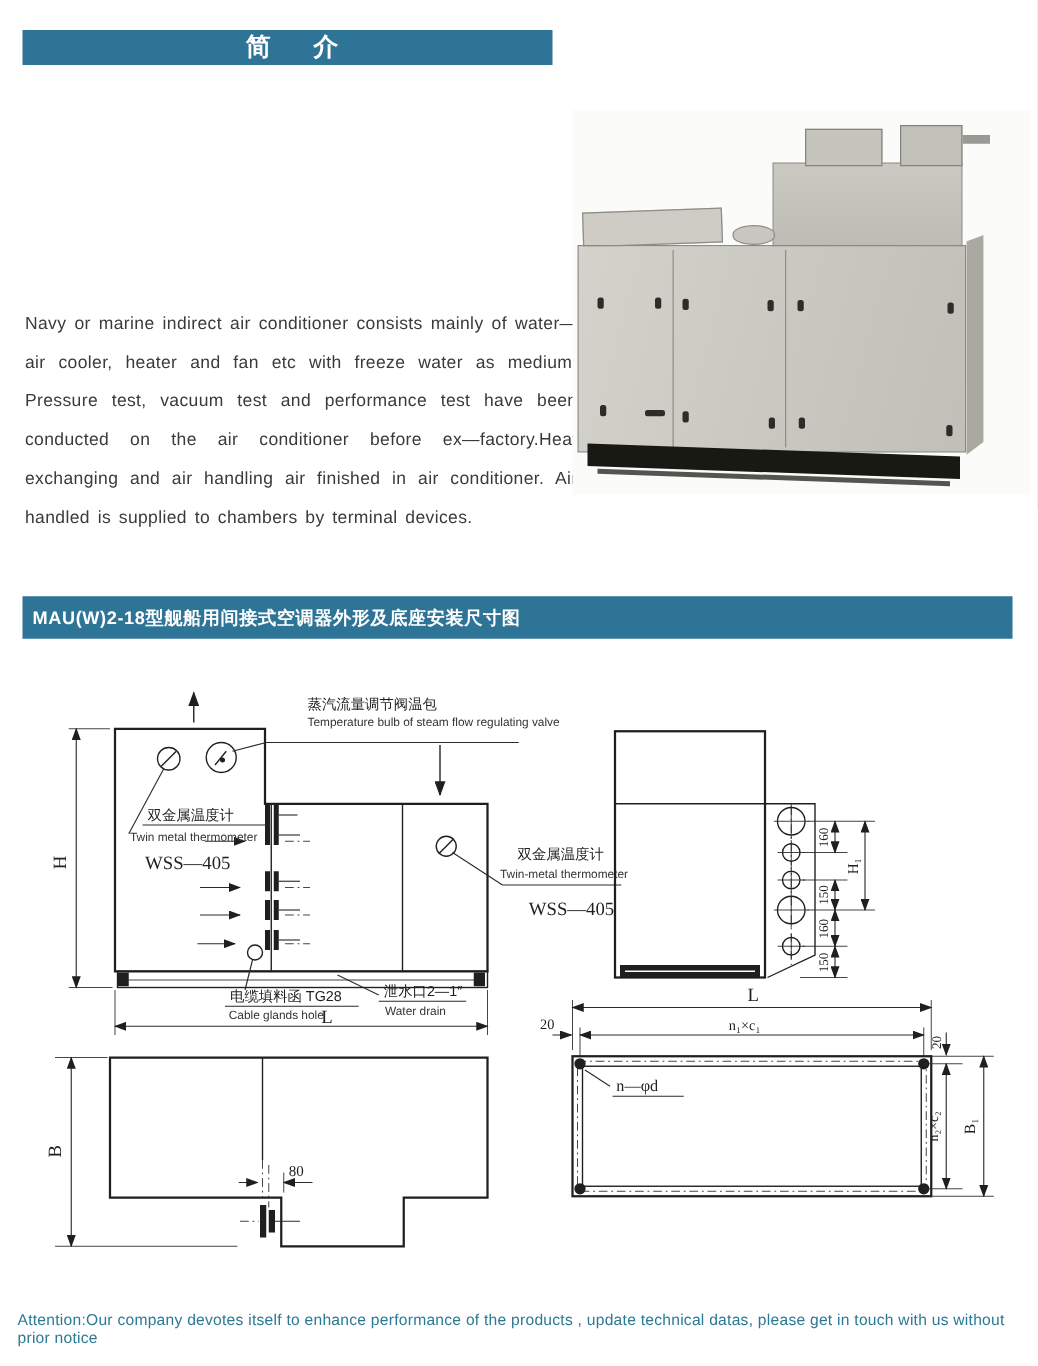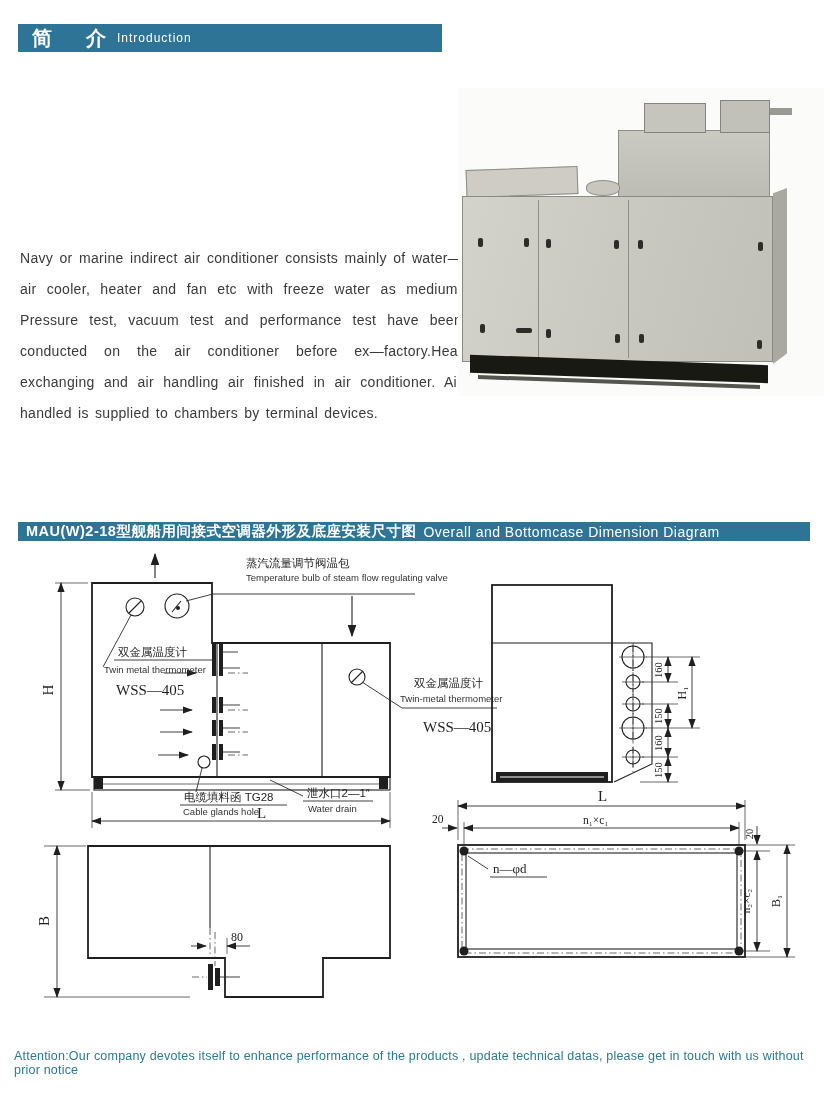--- a/index.html
+++ b/index.html
@@ -1,23 +1,23 @@
 <!DOCTYPE html>
 <html><head>
 <meta charset="utf-8">
 <style>
   html,body{margin:0;padding:0;background:#e8e8e8;}
   .page{position:relative;width:830px;height:1093px;background:#ffffff;margin:0 auto;
         font-family:"Liberation Sans",sans-serif;overflow:hidden;}
   .banner{position:absolute;background:#2e7496;color:#ffffff;display:flex;align-items:center;
           box-sizing:border-box;}
-  .banner1{left:18px;top:24px;width:424px;height:28px;padding-left:14px;}
+  .banner1{left:18px;top:24px;width:424px;height:28px;padding-left:14px;flex-direction:column;}
   .banner1 .zh{font-size:20px;font-weight:bold;letter-spacing:7px;}
   .banner1 .en{font-size:12px;margin-left:4px;letter-spacing:1px;}
-  .banner2{left:18px;top:477px;width:792px;height:19px;padding-left:8px;margin-top:45px;}
+  .banner2{left:18px;top:477px;width:792px;height:34px;padding-left:8px;}
   .banner2 .zh{font-size:14.5px;font-weight:bold;letter-spacing:0.5px;white-space:nowrap;}
   .banner2 .en{font-size:14px;margin-left:7px;white-space:nowrap;letter-spacing:0.5px;}
   .para-zh{position:absolute;left:20px;top:57px;width:440px;font-size:17px;line-height:33px;
            color:#1f1f1f;text-align:justify;text-indent:2.1em;letter-spacing:0.6px;}
   .para-en{position:absolute;left:20px;top:229px;width:442px;font-size:14px;line-height:31px;
            color:#3a3a3a;text-align:justify;letter-spacing:0.3px;word-spacing:2px;}
   .footer{position:absolute;left:14px;top:1046px;width:808px;color:#2b7a95;}
   .footer .zh{font-size:14.5px;letter-spacing:0.5px;}
   .footer .en{font-size:12.5px;margin-top:3px;letter-spacing:0.2px;}
   
@@ -88,21 +88,20 @@
     <div class="ph-latch" style="left:157px;top:246px"></div>
     <div class="ph-latch" style="left:181px;top:246px"></div>
     <div class="ph-latch" style="left:299px;top:252px"></div>
     <div class="ph-handle" style="left:58px;top:240px"></div>
     <div class="ph-base"></div>
     <div class="ph-base2"></div>
   </div>
 
   <div class="banner banner2">
     <span class="zh">MAU(W)2-18型舰船用间接式空调器外形及底座安装尺寸图</span>
-    <span class="en">Overall and Bottomcase Dimension Diagram</span>
   </div>
 
   <svg class="drawing" viewBox="0 535 830 480">
     <defs>
       <marker id="ar" markerWidth="11" markerHeight="8" refX="10" refY="4" orient="auto-start-reverse">
         <path d="M0,0 L11,4 L0,8 Z" fill="#1f1f1f"></path>
       </marker>
     </defs>
 
     <g>

